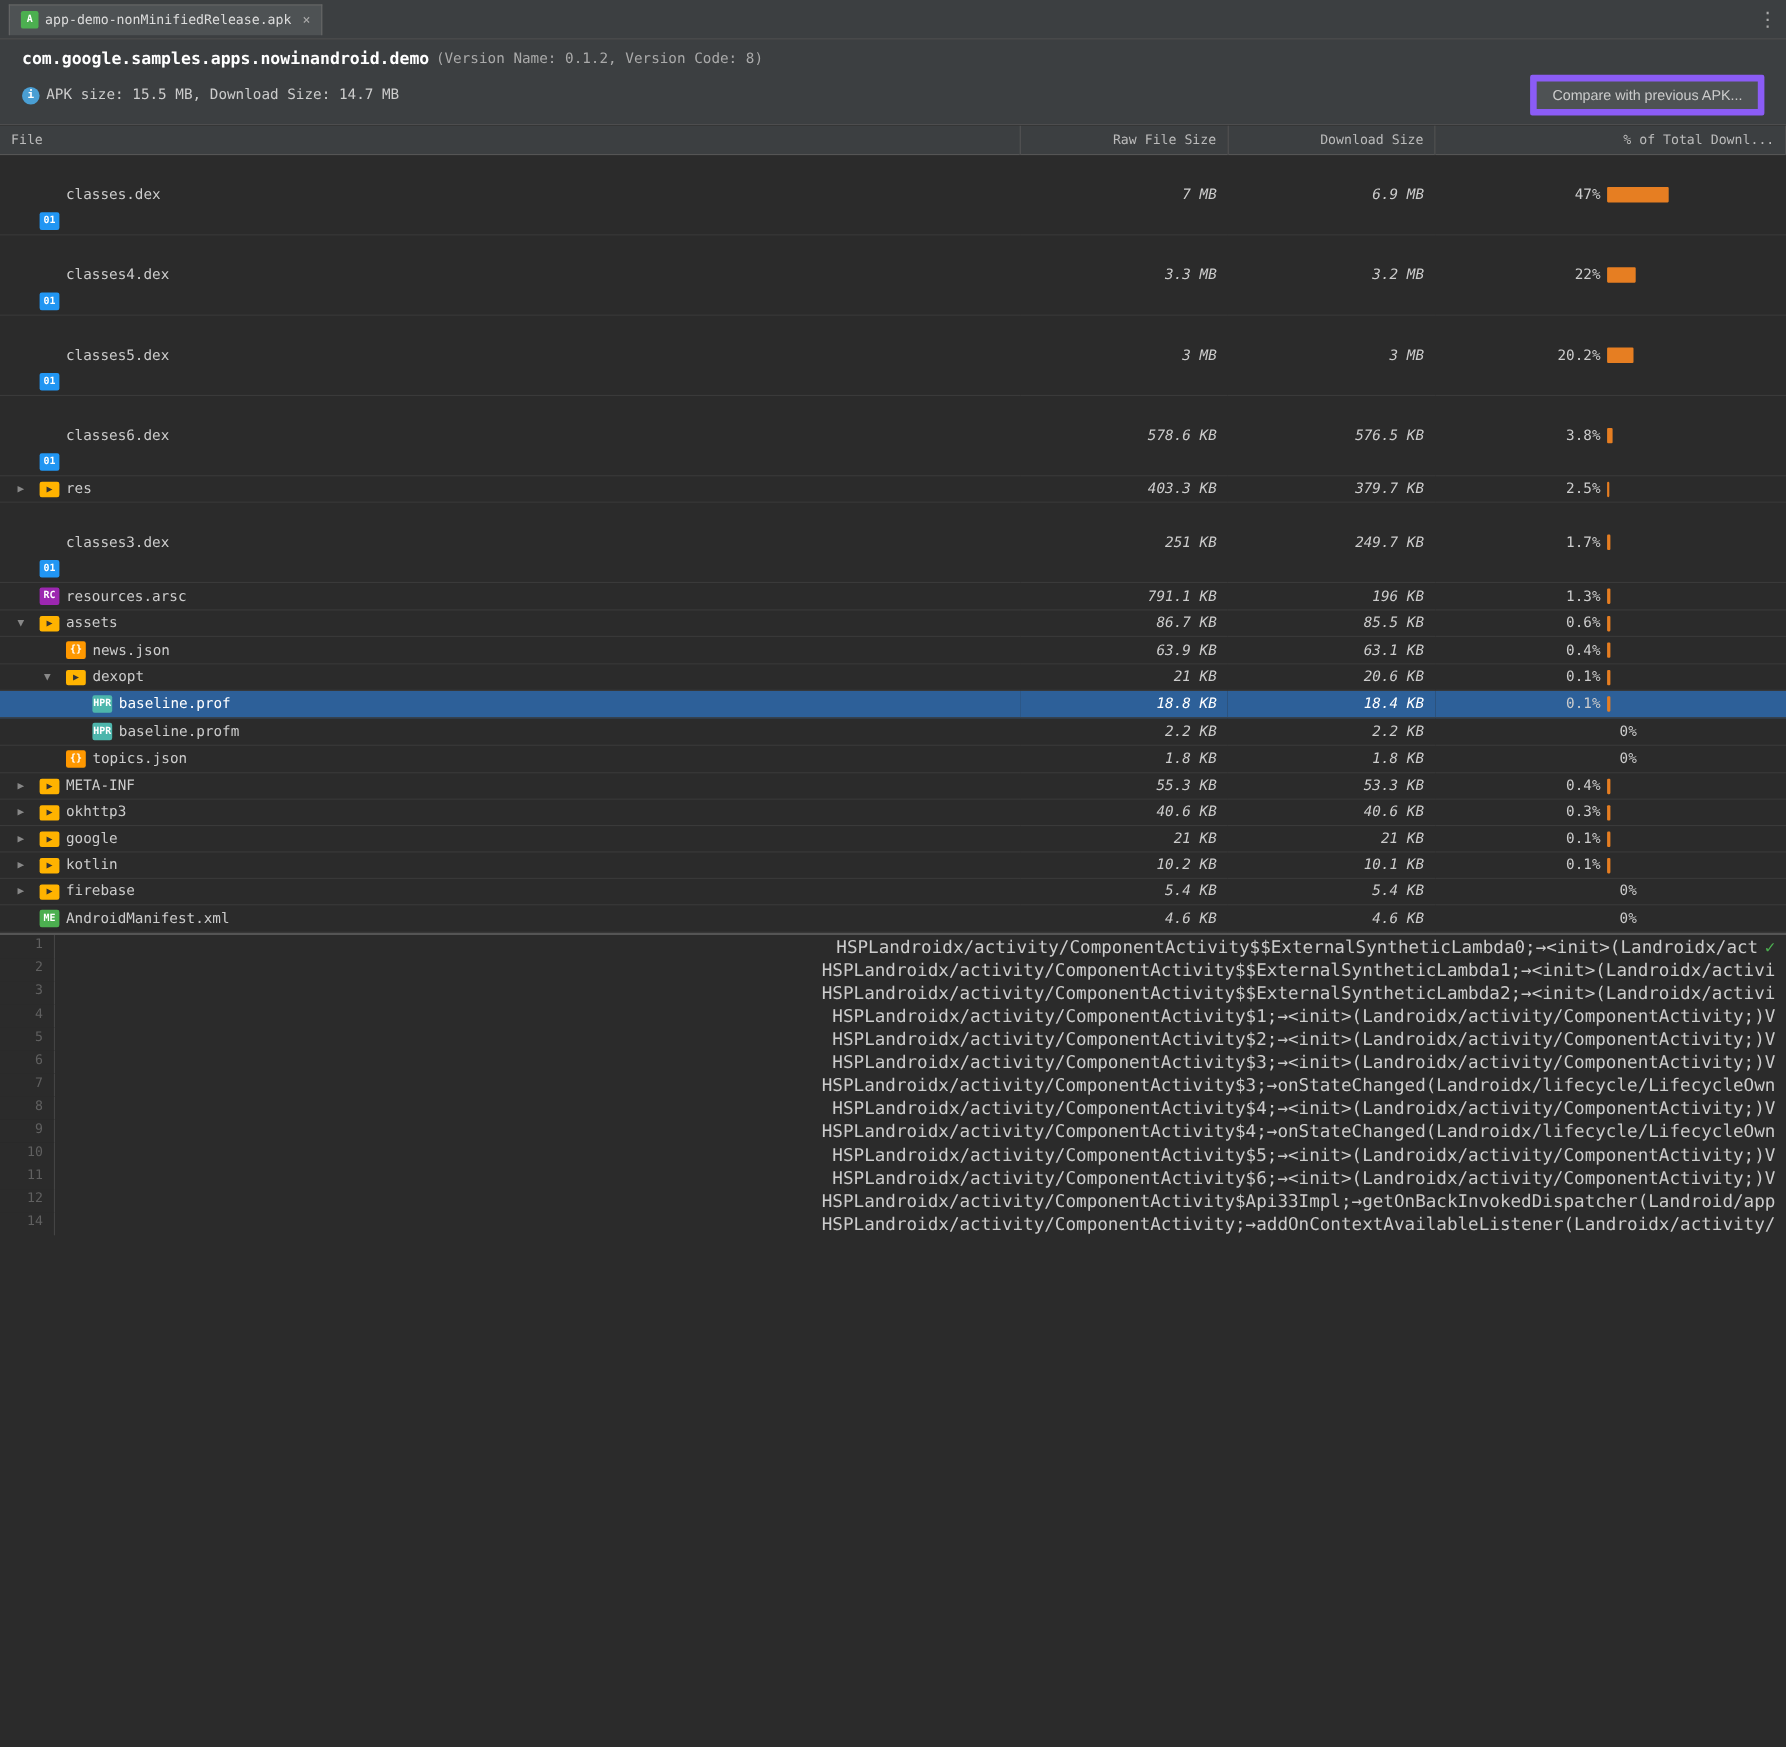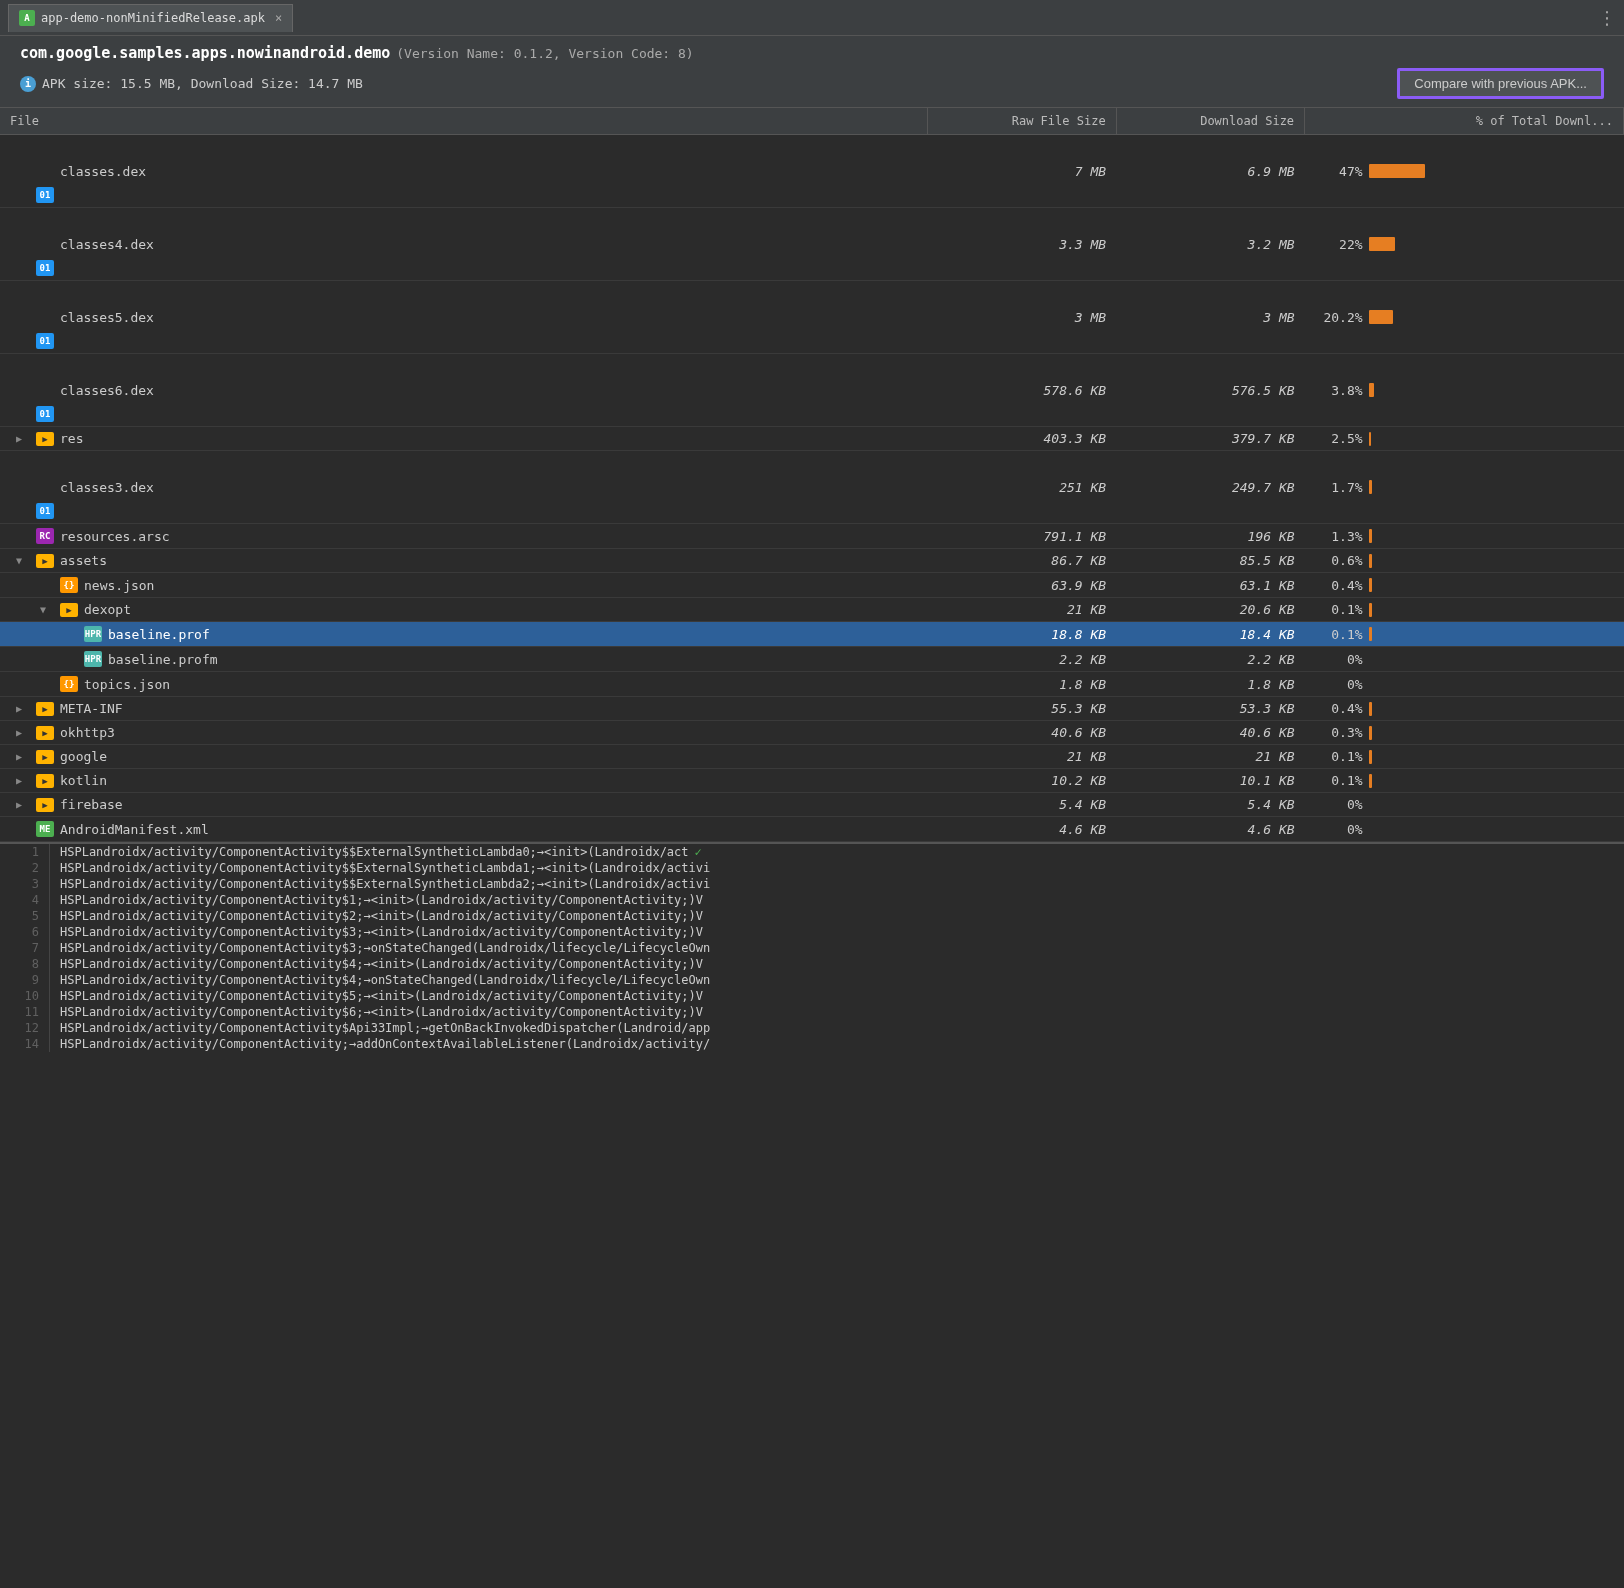--- a/index.html
+++ b/index.html
@@ -99,21 +99,21 @@
       border-radius: 50%;
       display: flex;
       align-items: center;
       justify-content: center;
       color: white;
       font-size: 10px;
       font-weight: bold;
     }
     .compare-btn {
       background: #4e5254;
-      border: 3px solid #8b5cf6;
+      border: 6px solid #8b5cf6;
       color: #cccccc;
       padding: 5px 14px;
       font-size: 13px;
       cursor: pointer;
       border-radius: 2px;
     }
 
     
     .file-table {
       width: 100%;
@@ -186,21 +186,21 @@
     .icon-json { background: #ff9800; color: white; }
     .icon-arsc { background: #9c27b0; color: white; }
     .icon-folder { background: #ffb300; color: #333; width: 18px; height: 14px; }
     .icon-prof { background: #4db6ac; color: white; }
     .icon-xml { background: #4caf50; color: white; }
 
     
     .bar-cell {
       display: flex;
       align-items: center;
-      justify-content: flex-start;
+      justify-content: center;
       gap: 6px;
     }
     .pct-text {
       text-align: right;
       min-width: 48px;
       color: #cccccc;
     }
     .bar-container {
       width: 60px;
       height: 14px;
@@ -234,24 +234,25 @@
       font-size: 12px;
       user-select: none;
       border-right: 1px solid #444;
       vertical-align: top;
       background: #2b2b2b;
     }
     .code-text {
       display: table-cell;
       padding: 1px 10px;
       color: #cccccc;
-      font-size: 12px;
+      font-size: 16px;
       font-family: 'Consolas', 'Monaco', monospace;
       white-space: nowrap;
       overflow: hidden;
+      text-align: right;
     }
     .check-mark {
       color: #4caf50;
       margin-left: 6px;
     }
   </style>
 </head>
 <body>
 
 <div class="title-bar">

